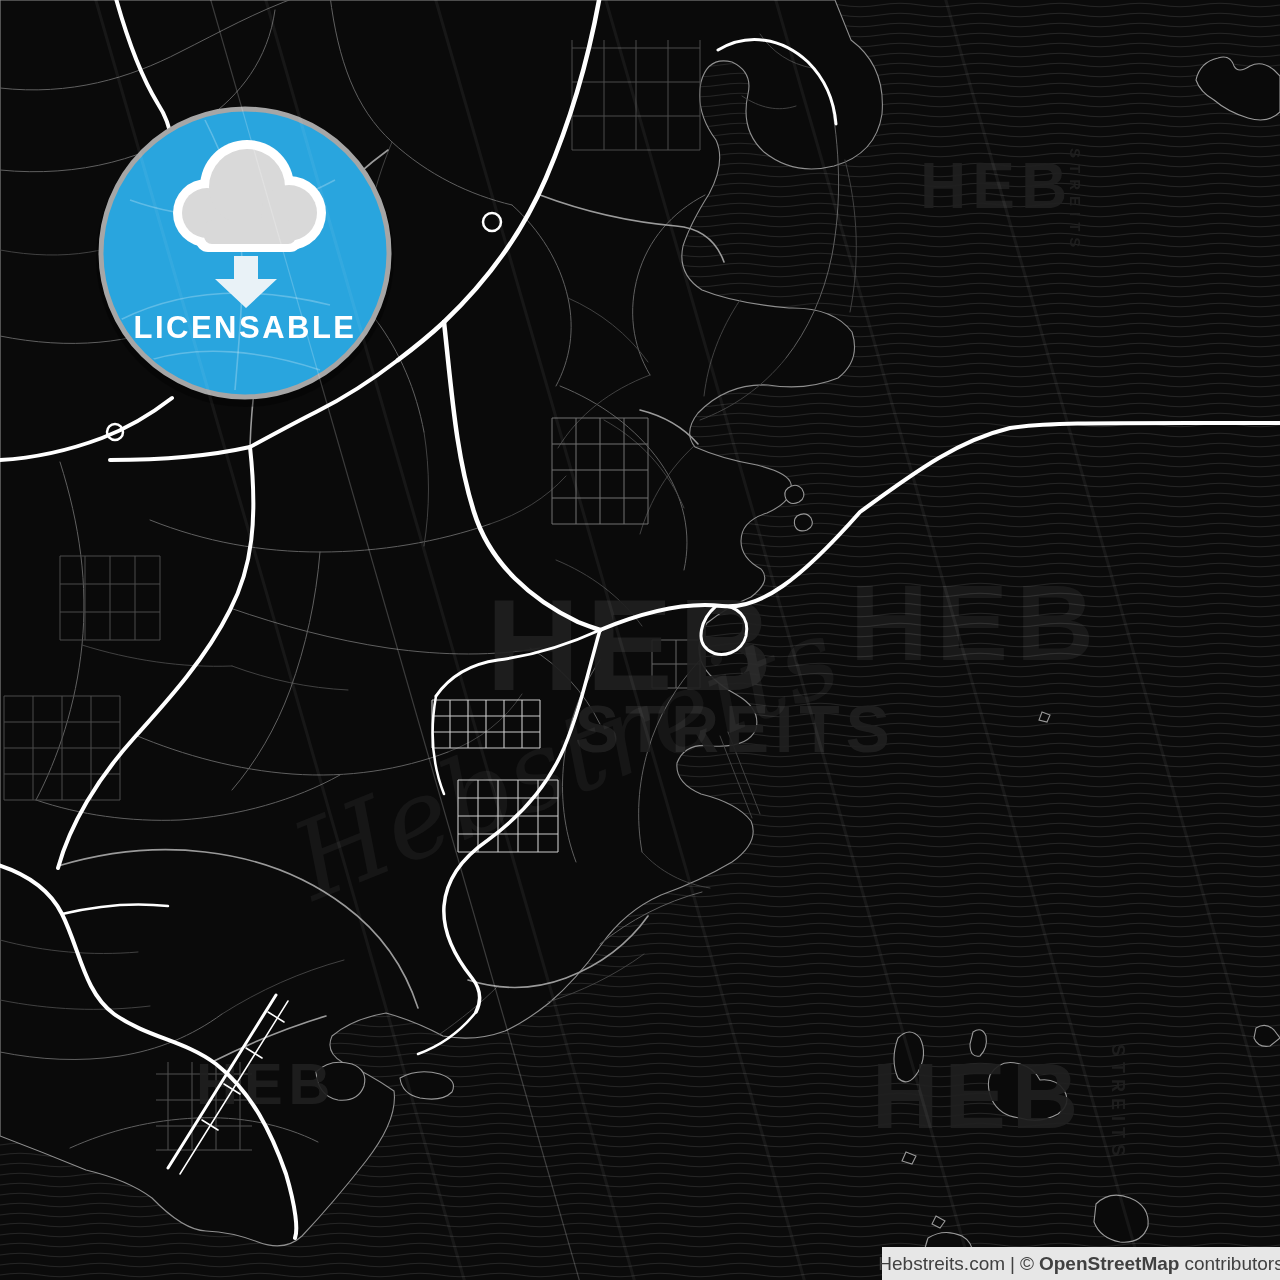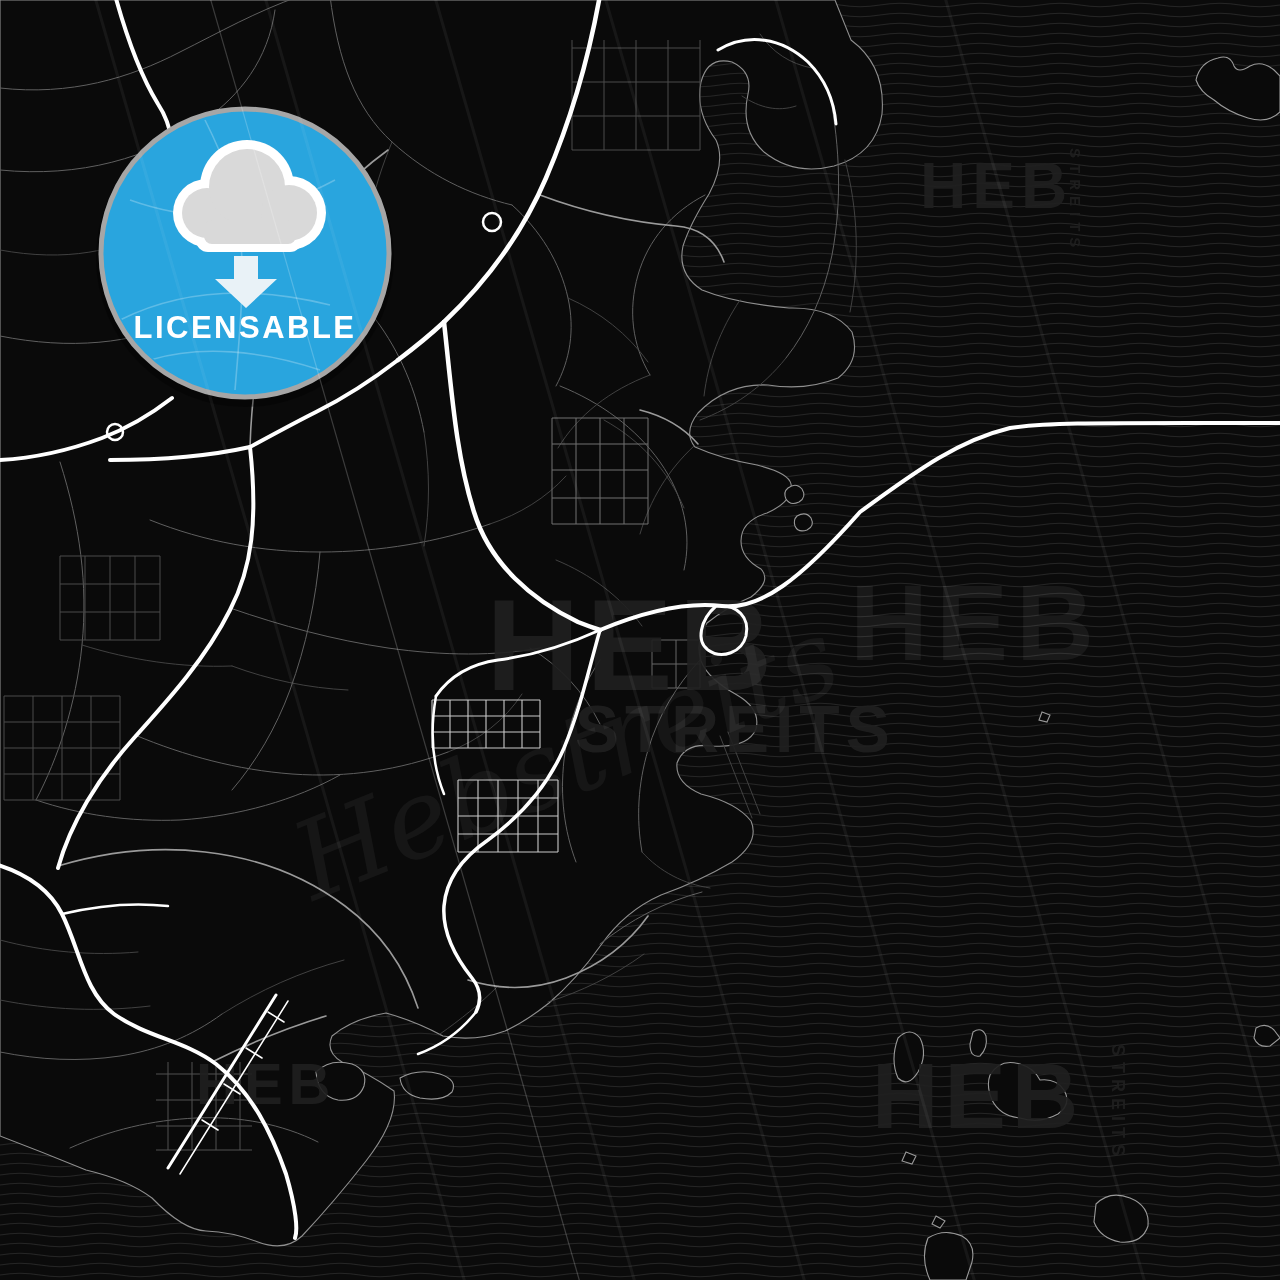--- a/index.html
+++ b/index.html
@@ -212,14 +212,21 @@
     <line class="streak" x1="90" y1="-20" x2="470" y2="1300"></line>
     <line class="streak" x1="260" y1="-20" x2="640" y2="1300"></line>
     <line class="streak" x1="430" y1="-20" x2="810" y2="1300"></line>
     <line class="streak" x1="600" y1="-20" x2="980" y2="1300"></line>
     <line class="streak" x1="770" y1="-20" x2="1150" y2="1300"></line>
     <line class="streak" x1="940" y1="-20" x2="1320" y2="1300"></line>
     <line class="streak-sharp" x1="205" y1="-20" x2="585" y2="1300"></line>
   </g>
 </svg>
 
-
+<div class="attribution">
+  <span>Hebstreits.com</span>
+  <span>|</span>
+  <span>©</span>
+  <span class="osm">OpenStreetMap</span>
+  <span>contributors</span>
 </div>
 
+</div>
+
 </body></html>

